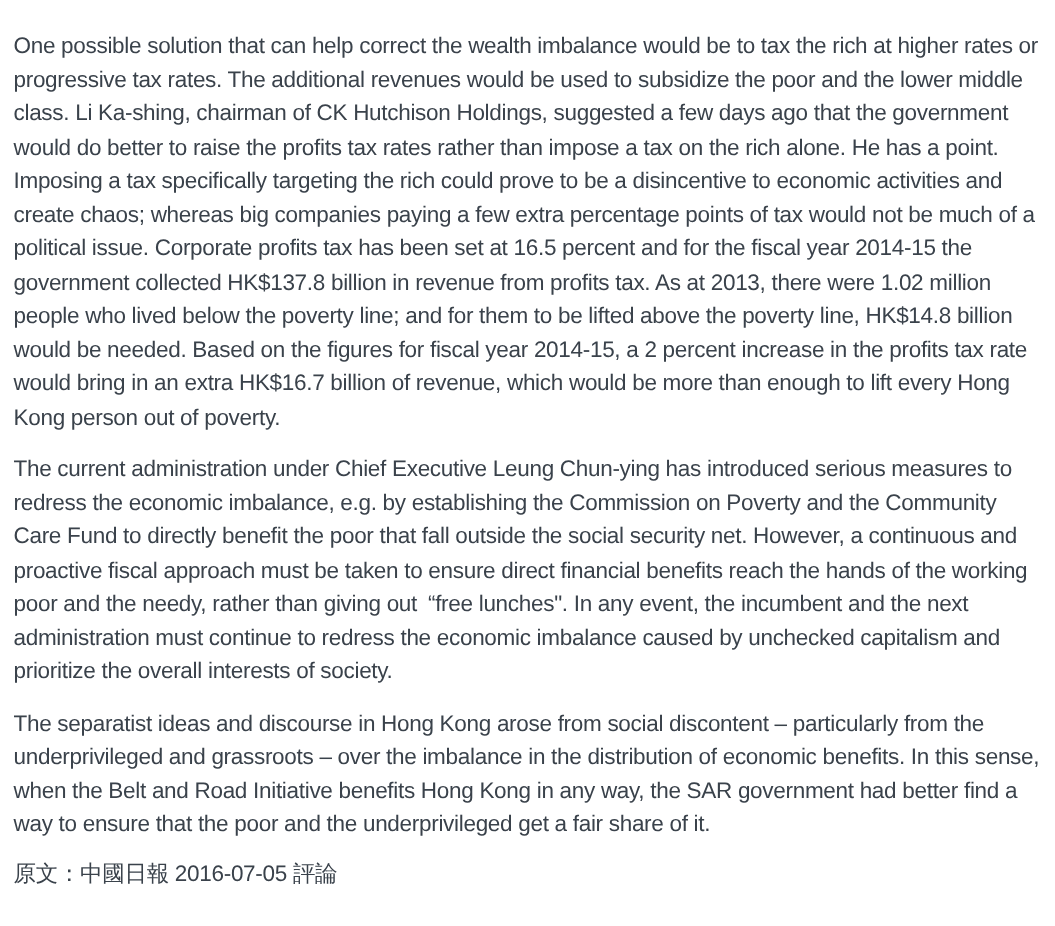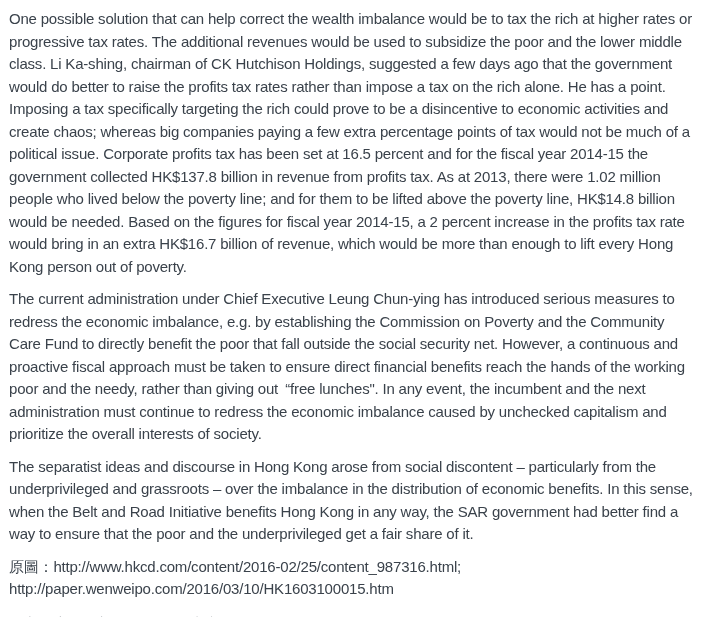--- a/index.html
+++ b/index.html
@@ -14,43 +14,39 @@
     font-family: "Liberation Sans", "DejaVu Sans", sans-serif;
     font-size: 15px;
     line-height: 22.5px;
     letter-spacing: -0.2px;
     color: #3a424b;
   }
   .article {
     padding: 8px 10px 0 9px;
   }
   p.body-paragraph {
-    margin: 0 0 10px 0;
+    margin: 12px 0 10px 0;
   }
   p.source-block {
     margin: 0 0 12px 0;
   }
   .src-line {
     display: block;
   }
 </style>
 </head>
 <body>
 
 <div class="article">
 
   <p class="body-paragraph">One possible solution that can help correct the wealth imbalance would be to tax the rich at higher rates or progressive tax rates. The additional revenues would be used to subsidize the poor and the lower middle class. Li Ka-shing, chairman of CK Hutchison Holdings, suggested a few days ago that the government would do better to raise the profits tax rates rather than impose a tax on the rich alone. He has a point. Imposing a tax specifically targeting the rich could prove to be a disincentive to economic activities and create chaos; whereas big companies paying a few extra percentage points of tax would not be much of a political issue. Corporate profits tax has been set at 16.5 percent and for the fiscal year 2014-15 the government collected HK$137.8 billion in revenue from profits tax. As at 2013, there were 1.02 million people who lived below the poverty line; and for them to be lifted above the poverty line, HK$14.8 billion would be needed. Based on the figures for fiscal year 2014-15, a 2 percent increase in the profits tax rate would bring in an extra HK$16.7 billion of revenue, which would be more than enough to lift every Hong Kong person out of poverty.</p>
 
   <p class="body-paragraph">The current administration under Chief Executive Leung Chun-ying has introduced serious measures to redress the economic imbalance, e.g. by establishing the Commission on Poverty and the Community Care Fund to directly benefit the poor that fall outside the social security net. However, a continuous and proactive fiscal approach must be taken to ensure direct financial benefits reach the hands of the working poor and the needy, rather than giving out “free lunches". In any event, the incumbent and the next administration must continue to redress the economic imbalance caused by unchecked capitalism and prioritize the overall interests of society.</p>
 
   <p class="body-paragraph">The separatist ideas and discourse in Hong Kong arose from social discontent – particularly from the underprivileged and grassroots – over the imbalance in the distribution of economic benefits. In this sense, when the Belt and Road Initiative benefits Hong Kong in any way, the SAR government had better find a way to ensure that the poor and the underprivileged get a fair share of it.</p>
 
-  <p class="source-block">
-    <span class="src-line">原圖：http://www.hkcd.com/content/2016-02/25/content_987316.html;</span>
-    <span class="src-line">http://paper.wenweipo.com/2016/03/10/HK1603100015.htm</span>
-  </p>
 
   <p class="source-block">
     <span class="src-line">原文：中國日報 2016-07-05 評論</span>
 
   </p>
 
 </div>
 
 </body></html>

